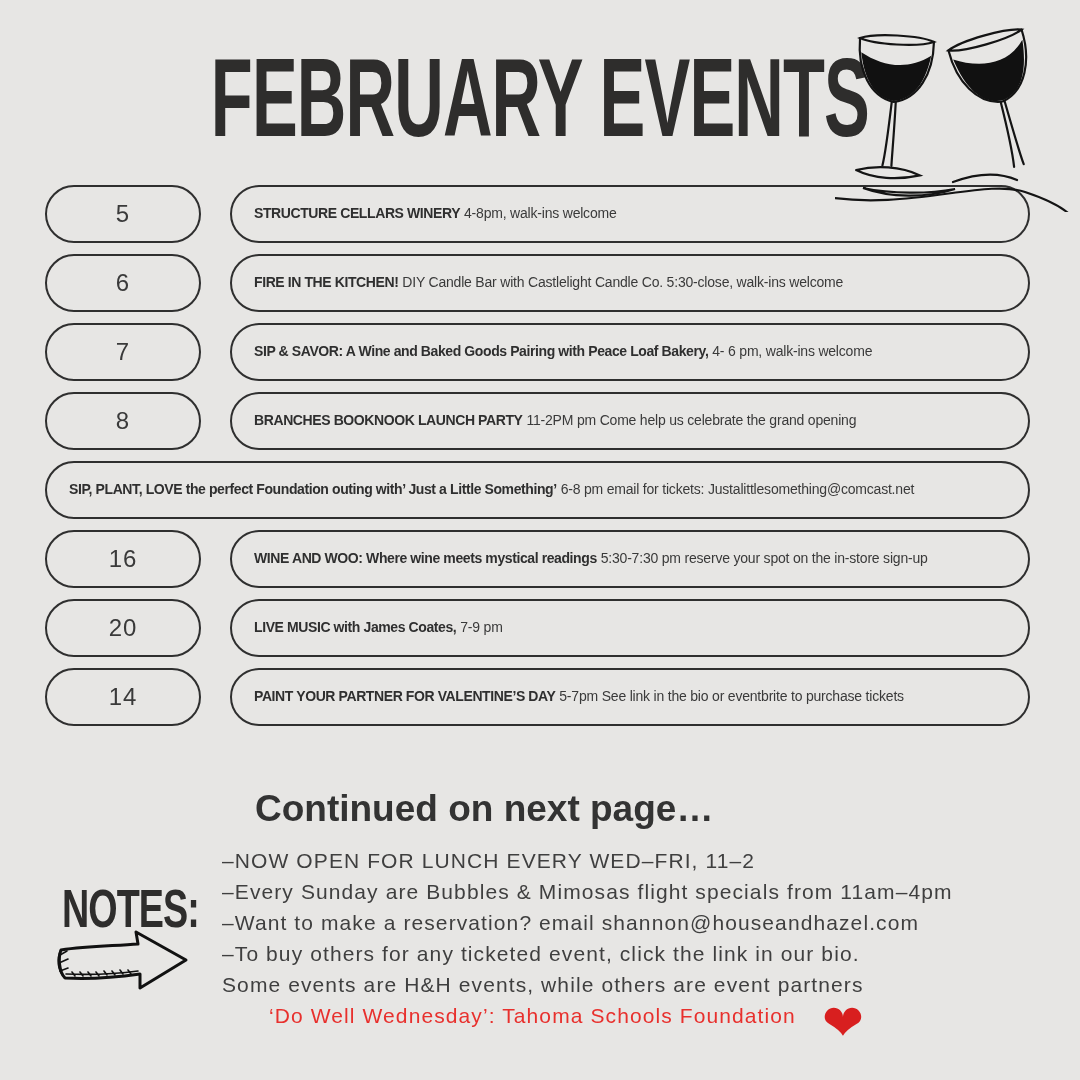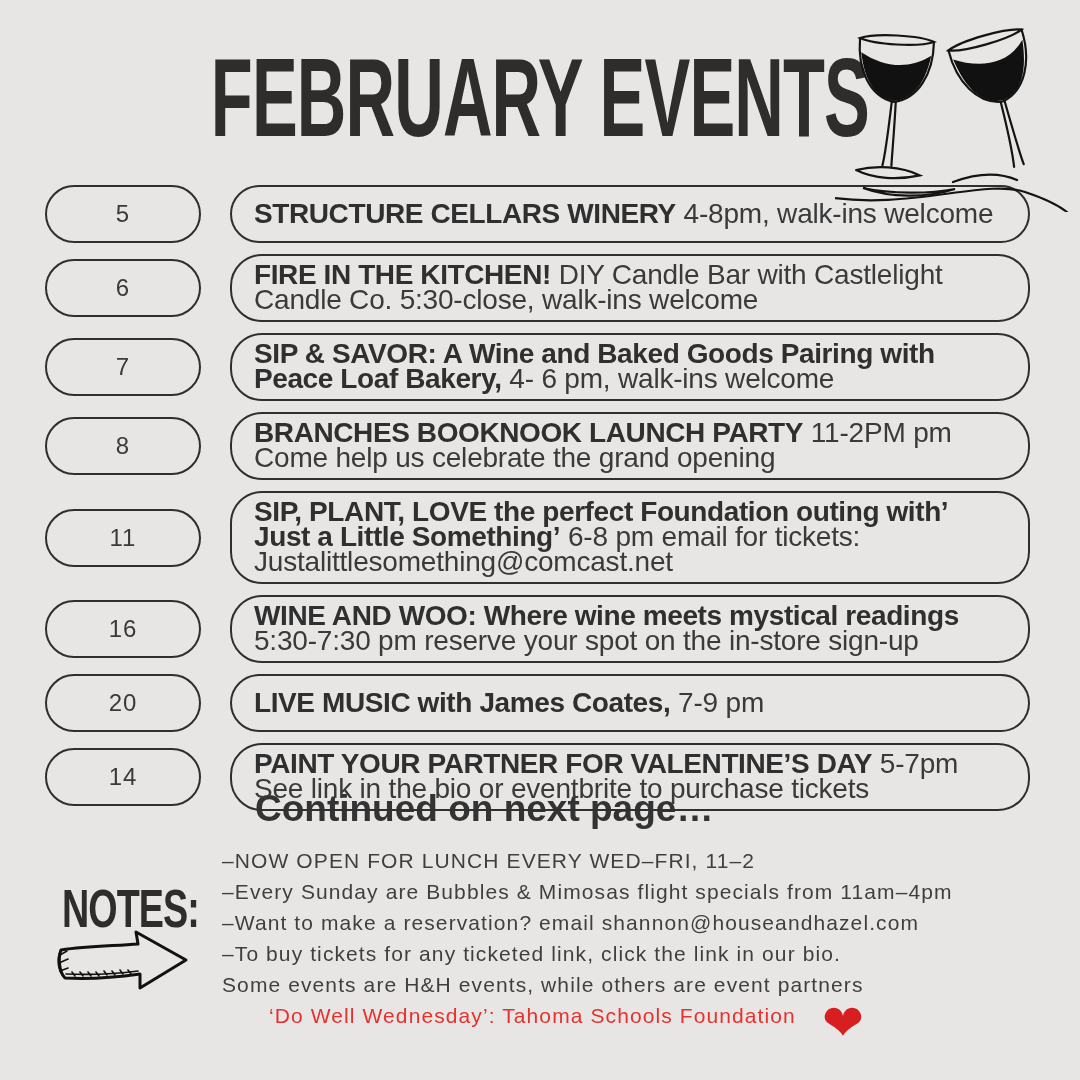--- a/index.html
+++ b/index.html
@@ -25,21 +25,21 @@
     flex:0 0 156px;height:58px;box-sizing:border-box;
     border:2.5px solid #2f2f2f;border-radius:29px;
     display:flex;align-items:center;justify-content:center;
     font-size:24px;letter-spacing:1px;color:#3a3a3a;
   }
   .bubble{
     flex:1;min-height:58px;box-sizing:border-box;
     border:2.5px solid #2f2f2f;border-radius:32px;
     display:flex;flex-direction:column;justify-content:center;
     padding:6px 20px 8px 22px;
-    font-size:28px;line-height:25px;color:#3a3a3a;
+    font-size:14px;line-height:25px;color:#3a3a3a;
   }
   .bubble .ev-title{font-weight:bold;letter-spacing:-0.4px;color:#2f2f2f;}
   .bubble .ev-details{letter-spacing:-0.2px;}
   
   .continued{position:absolute;top:788px;left:255px;
     font-weight:bold;font-size:37px;color:#333;}
   
   .notes-label-wrap{position:absolute;top:878px;left:62px;}
   .notes-label{
     display:inline-block;font-weight:bold;font-size:41px;letter-spacing:-1px;
@@ -124,23 +124,20 @@
     <div class="row">
       <div class="pill">
           <span>8</span>
         </div>
       <div class="bubble">
           <div><span class="ev-title">BRANCHES BOOKNOOK LAUNCH PARTY</span> <span class="ev-details">11-2PM pm  Come help us celebrate the grand opening</span></div>
         </div>
     </div>
 
     <div class="row">
-      <div class="pill">
-          <span>11</span>
-        </div>
       <div class="bubble">
           <div><span class="ev-title">SIP, PLANT, LOVE the perfect Foundation outing with’ Just a Little Something’</span> <span class="ev-details">6-8 pm  email for tickets: Justalittlesomething@comcast.net</span></div>
         </div>
     </div>
 
     <div class="row">
       <div class="pill">
           <span>16</span>
         </div>
       <div class="bubble">
@@ -192,20 +189,20 @@
         <path d="M60,49 l3,4"></path>
       <path d="M68,48 l3,4"></path>
         <path d="M76,48 l3,4"></path>
     </g>
   </svg>
 
   <div class="notes">
     <div class="line">–NOW OPEN FOR LUNCH EVERY WED–FRI, 11–2</div>
     <div class="line">–Every Sunday are Bubbles &amp; Mimosas flight specials from 11am–4pm</div>
     <div class="line">–Want to make a reservation? email shannon@houseandhazel.com</div>
-    <div class="line">–To buy tickets for any ticketed link, click the link in our bio.</div>
+    <div class="line">–To buy others for any ticketed event, click the link in our bio.</div>
     <div class="line">Some events are H&amp;H events, while others are event partners</div>
     <div class="highlight-line">
       <span>‘Do Well Wednesday’:  Tahoma Schools Foundation</span><span class="heart">❤</span>
     </div>
   </div>
 
 </div>
 
 </body></html>

